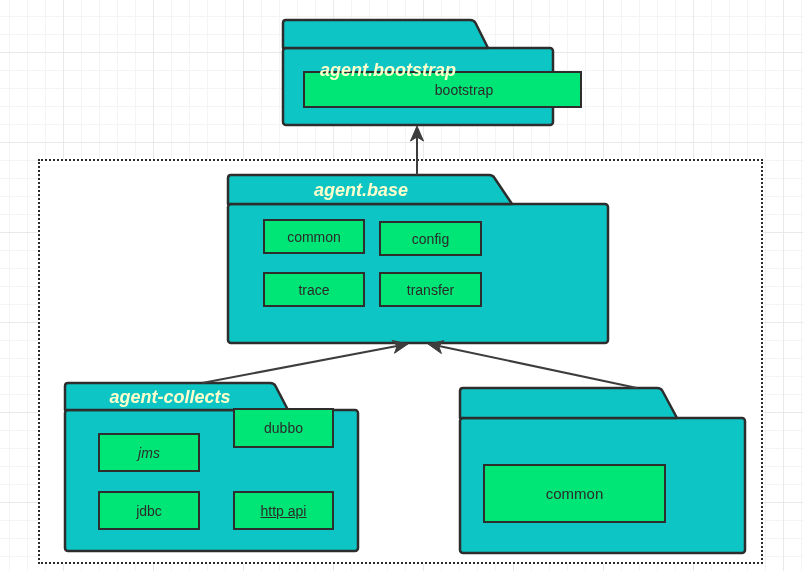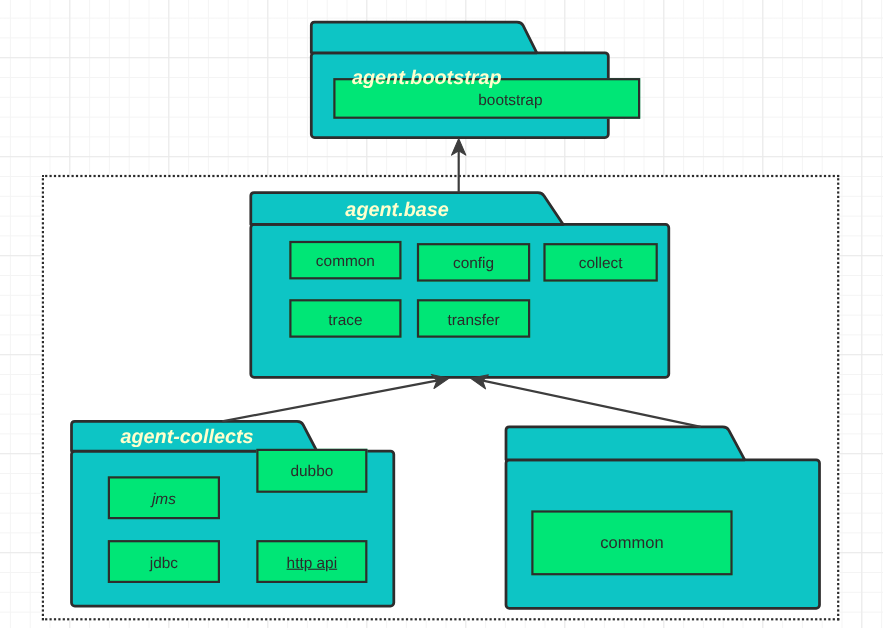--- a/index.html
+++ b/index.html
@@ -85,21 +85,20 @@
     <g>
       <line class="dep-line" x1="637" y1="388" x2="439" y2="346"></line>
       <path class="dep-head" d="M428,344 L444,340.7 L438.8,346.3 L441.4,353.5 Z"></path>
     </g>
   </svg>
 
   <div class="module" style="left:303px;top:71px;width:279px;height:37px;padding-left:43px;">bootstrap</div>
 
   <div class="module" style="left:263px;top:219px;width:102px;height:35px;">common</div>
   <div class="module" style="left:379px;top:221px;width:103px;height:35px;">config</div>
-  <div class="module" style="left:494px;top:221px;width:104px;height:35px;">collect</div>
   <div class="module" style="left:263px;top:272px;width:102px;height:35px;">trace</div>
   <div class="module" style="left:379px;top:272px;width:103px;height:35px;">transfer</div>
 
   <div class="module" style="left:98px;top:433px;width:102px;height:39px;font-style:italic;">jms</div>
   <div class="module" style="left:233px;top:408px;width:101px;height:40px;">dubbo</div>
   <div class="module" style="left:98px;top:491px;width:102px;height:39px;">jdbc</div>
   <div class="module" style="left:233px;top:491px;width:101px;height:39px;text-decoration:underline;">http api</div>
 
   <div class="module" style="left:483px;top:464px;width:183px;height:59px;font-size:15px;">common</div>
 

